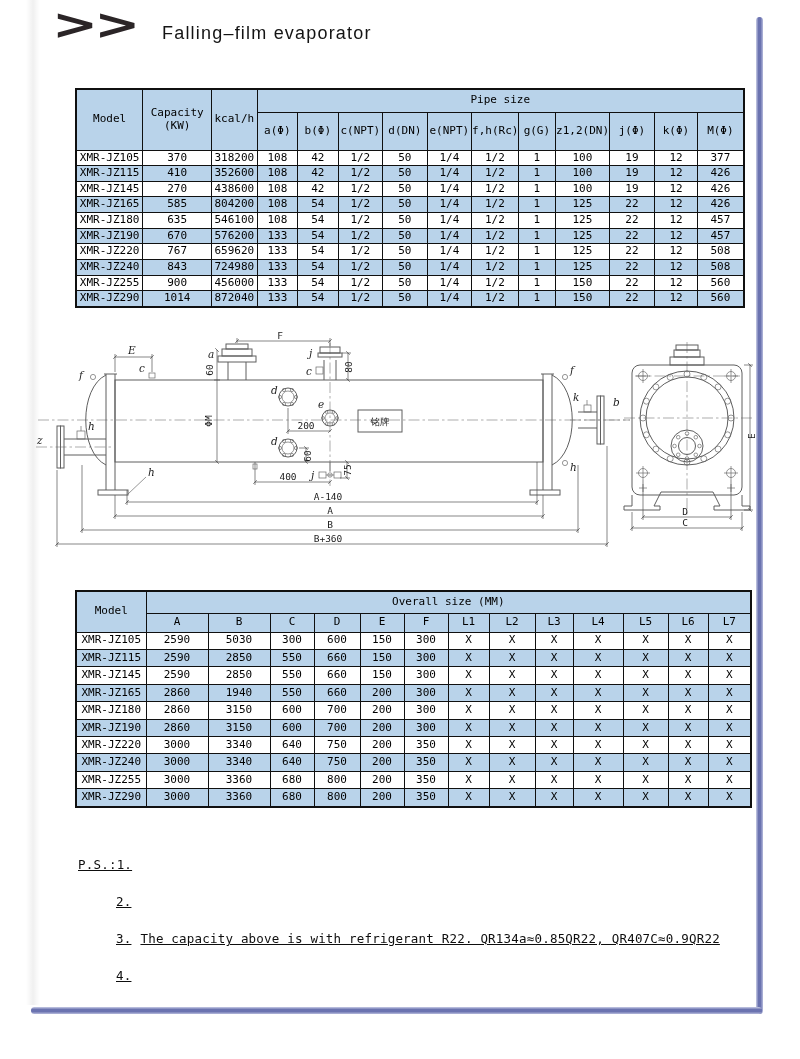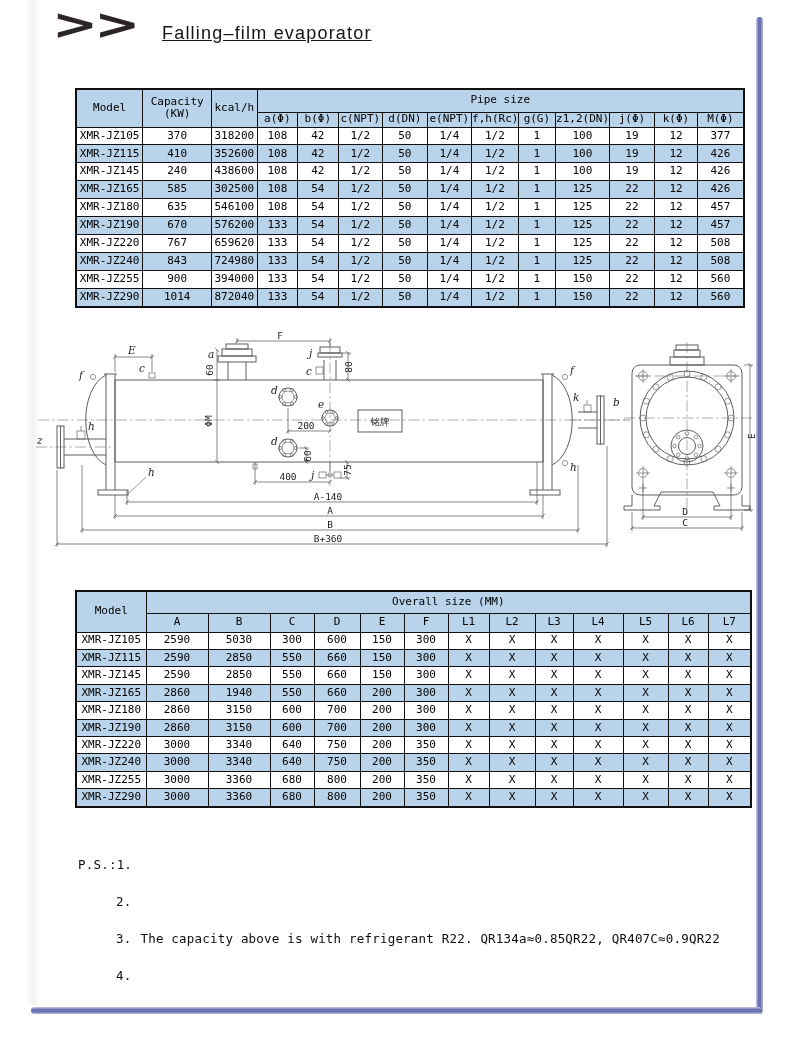--- a/index.html
+++ b/index.html
@@ -5,47 +5,47 @@
   html,body{margin:0;padding:0;background:#ffffff;}
   .page{position:relative;width:800px;height:1059px;background:#fff;overflow:hidden;
         font-family:"DejaVu Sans Mono",monospace;color:#000;}
   .left-shade{position:absolute;left:26px;top:0;width:14px;height:1005px;
         background:linear-gradient(to right,rgba(0,0,0,0),rgba(0,0,0,0.06),rgba(0,0,0,0));}
   
   .logo{position:absolute;left:52px;top:0px;font-family:"DejaVu Sans",sans-serif;
         font-weight:bold;font-size:44px;color:#2b2527;letter-spacing:-3px;
         transform:scale(1.25,0.95);transform-origin:left top;}
   .title{position:absolute;left:162px;top:23px;font-family:"Liberation Sans",sans-serif;
-        font-size:18px;color:#141414;letter-spacing:1.2px;text-decoration:underline;}
+        font-size:18px;color:#141414;letter-spacing:1.2px;}
   
   table.tbl{position:absolute;border-collapse:collapse;table-layout:fixed;
         border:2px solid #101010;background:#fff;}
   table.tbl th,table.tbl td{border:1px solid #101010;font-size:11px;font-weight:normal;
         text-align:center;vertical-align:middle;padding:0;line-height:1.15;
         font-family:"DejaVu Sans Mono",monospace;overflow:hidden;white-space:nowrap;}
   table.tbl thead th{background:#b9d3ea;}
   table.tbl tbody tr:nth-child(even) td{background:#b9d3ea;}
   #pipe-table{left:75px;top:88px;width:670px;height:220px;}
   #pipe-table thead tr:nth-child(1){height:23px;}
-  #pipe-table thead tr:nth-child(2){height:15px;}
+  #pipe-table thead tr:nth-child(2){height:38px;}
   #overall-table{left:75px;top:590px;width:665px;height:218px;}
   #overall-table thead tr:nth-child(1){height:22px;}
   #overall-table thead tr:nth-child(2){height:19px;}
   .pre{white-space:pre-line !important;}
   
   .diagram{position:absolute;left:30px;top:330px;}
   .dln{stroke:#5f5f5f;stroke-width:1;fill:none;}
   .thin{stroke:#6a6a6a;stroke-width:0.7;fill:none;}
   .cl{stroke:#8a8a8a;stroke-width:0.7;fill:none;stroke-dasharray:11 3 2.5 3;}
   .dim{stroke:#555;stroke-width:0.7;fill:none;}
   .dlbl{font:italic 10.5px "DejaVu Serif",serif;fill:#1d1d1d;}
   .dnum{font:9.5px "DejaVu Sans Mono",monospace;fill:#1d1d1d;}
   
   .notes{position:absolute;left:78px;top:857px;width:650px;font-size:12.5px;
-        letter-spacing:0.2px;color:#0e0e0e;}
+        letter-spacing:0.2px;color:#0e0e0e;text-decoration:underline;}
   .note{display:flex;gap:9px;margin-bottom:21px;line-height:16px;}
   .note.indent{margin-left:38px;}
   
   .frame-right{position:absolute;left:756px;top:17px;width:7px;height:997px;border-radius:4px;
         background:linear-gradient(to right,#c9cde6,#6b73b0 35%,#6b73b0 65%,#b6bbdc);}
   .frame-bottom{position:absolute;left:31px;top:1007px;width:731px;height:7px;border-radius:4px;
         background:linear-gradient(to bottom,#c9cde6,#6b73b0 35%,#6b73b0 65%,#b6bbdc);}
 </style>
 </head>
 <body>
@@ -123,38 +123,38 @@
           <td>1/4</td>
           <td>1/2</td>
           <td>1</td>
           <td>100</td>
           <td>19</td>
           <td>12</td>
           <td>426</td>
         </tr>
         <tr>
           <td>XMR-JZ145</td>
-          <td>240</td>
+          <td>270</td>
           <td>438600</td>
           <td>108</td>
           <td>42</td>
           <td>1/2</td>
           <td>50</td>
           <td>1/4</td>
           <td>1/2</td>
           <td>1</td>
           <td>100</td>
           <td>19</td>
           <td>12</td>
           <td>426</td>
         </tr>
         <tr>
           <td>XMR-JZ165</td>
           <td>585</td>
-          <td>302500</td>
+          <td>804200</td>
           <td>108</td>
           <td>54</td>
           <td>1/2</td>
           <td>50</td>
           <td>1/4</td>
           <td>1/2</td>
           <td>1</td>
           <td>125</td>
           <td>22</td>
           <td>12</td>
@@ -220,21 +220,21 @@
           <td>1/2</td>
           <td>1</td>
           <td>125</td>
           <td>22</td>
           <td>12</td>
           <td>508</td>
         </tr>
         <tr>
           <td>XMR-JZ255</td>
           <td>900</td>
-          <td>394000</td>
+          <td>456000</td>
           <td>133</td>
           <td>54</td>
           <td>1/2</td>
           <td>50</td>
           <td>1/4</td>
           <td>1/2</td>
           <td>1</td>
           <td>150</td>
           <td>22</td>
           <td>12</td>

